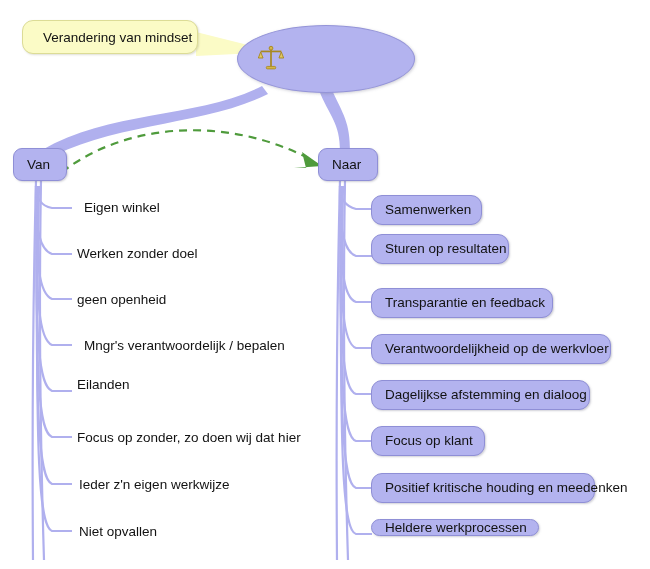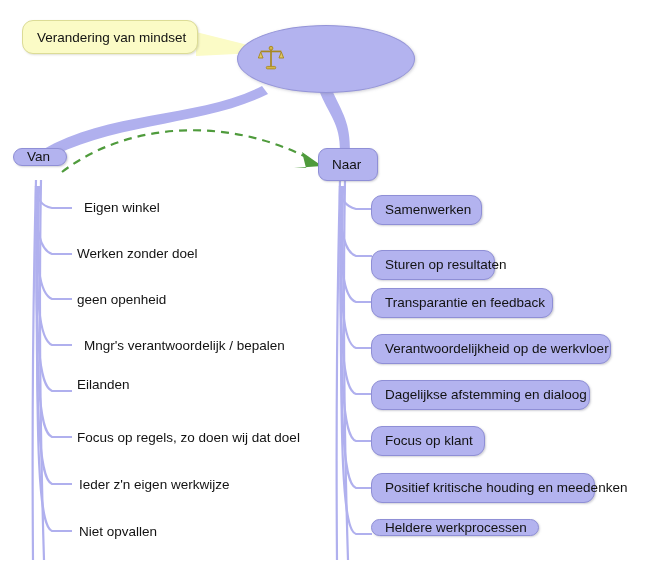--- a/index.html
+++ b/index.html
@@ -57,21 +57,21 @@
     display: flex;
     align-items: center;
     border-radius: 11px;
     background: #fbfbc6;
     border: 1px solid #dcdc96;
     color: #121212;
     font-size: 13.5px;
     white-space: nowrap;
     box-shadow: 1px 1px 2px rgba(150,150,120,0.3);
   }
-  .note span { padding: 0 14px; }
+  .note span { padding: 0 20px; }
 
   .root {
     position: absolute;
     left: 237px;
     top: 25px;
     width: 176px;
     height: 66px;
     border-radius: 50%;
     background: #b3b3ef;
     border: 1px solid #9494d8;
@@ -146,21 +146,21 @@
     <path d="M 2.5,16 L 7.5,16 L 5,9.5 Z" fill="#e0c765" stroke="#a8891f" stroke-width="1"></path>
     <path d="M 24.5,16 L 29.5,16 L 27,9.5 Z" fill="#e0c765" stroke="#a8891f" stroke-width="1"></path>
     <rect x="11" y="25" width="10" height="2.6" rx="1" fill="#d4b64a" stroke="#a8891f" stroke-width="0.9"></rect>
   </svg>
 </div>
 
 <div class="note" style="left:22px; top:20px; width:176px; height:34px;">
   <span>Verandering van mindset</span>
 </div>
 
-<div class="node small" style="left:13px; top:148px; width:54px; height:18px;">
+<div class="node small" style="left:13px; top:148px; width:54px; height:33px;">
   <span>Van</span>
 </div>
 
 <div class="node small" style="left:318px; top:148px; width:60px; height:33px;">
   <span>Naar</span>
 </div>
 
 <div class="node plain" style="left:84px; top:197px; height:22px;">
   <span>Eigen winkel</span>
 </div>
@@ -170,33 +170,33 @@
 <div class="node plain" style="left:77px; top:289px; height:22px;">
   <span>geen openheid</span>
 </div>
 <div class="node plain" style="left:84px; top:335px; height:22px;">
   <span>Mngr's verantwoordelijk / bepalen</span>
 </div>
 <div class="node plain" style="left:77px; top:374px; height:22px;">
   <span>Eilanden</span>
 </div>
 <div class="node plain" style="left:77px; top:427px; height:22px;">
-  <span>Focus op regels, zo doen wij dat doel</span>
+  <span>Focus op zonder, zo doen wij dat hier</span>
 </div>
 <div class="node plain" style="left:79px; top:474px; height:22px;">
   <span>Ieder z'n eigen werkwijze</span>
 </div>
 <div class="node plain" style="left:79px; top:521px; height:22px;">
   <span>Niet opvallen</span>
 </div>
 
 <div class="node" style="left:371px; top:195px; width:111px; height:30px;">
   <span>Samenwerken</span>
 </div>
-<div class="node" style="left:371px; top:250px; width:124px; height:30px;">
+<div class="node" style="left:371px; top:234px; width:138px; height:30px;">
   <span>Sturen op resultaten</span>
 </div>
 <div class="node" style="left:371px; top:288px; width:182px; height:30px;">
   <span>Transparantie en feedback</span>
 </div>
 <div class="node" style="left:371px; top:334px; width:240px; height:30px;">
   <span>Verantwoordelijkheid op de werkvloer</span>
 </div>
 <div class="node" style="left:371px; top:380px; width:219px; height:30px;">
   <span>Dagelijkse afstemming en dialoog</span>

